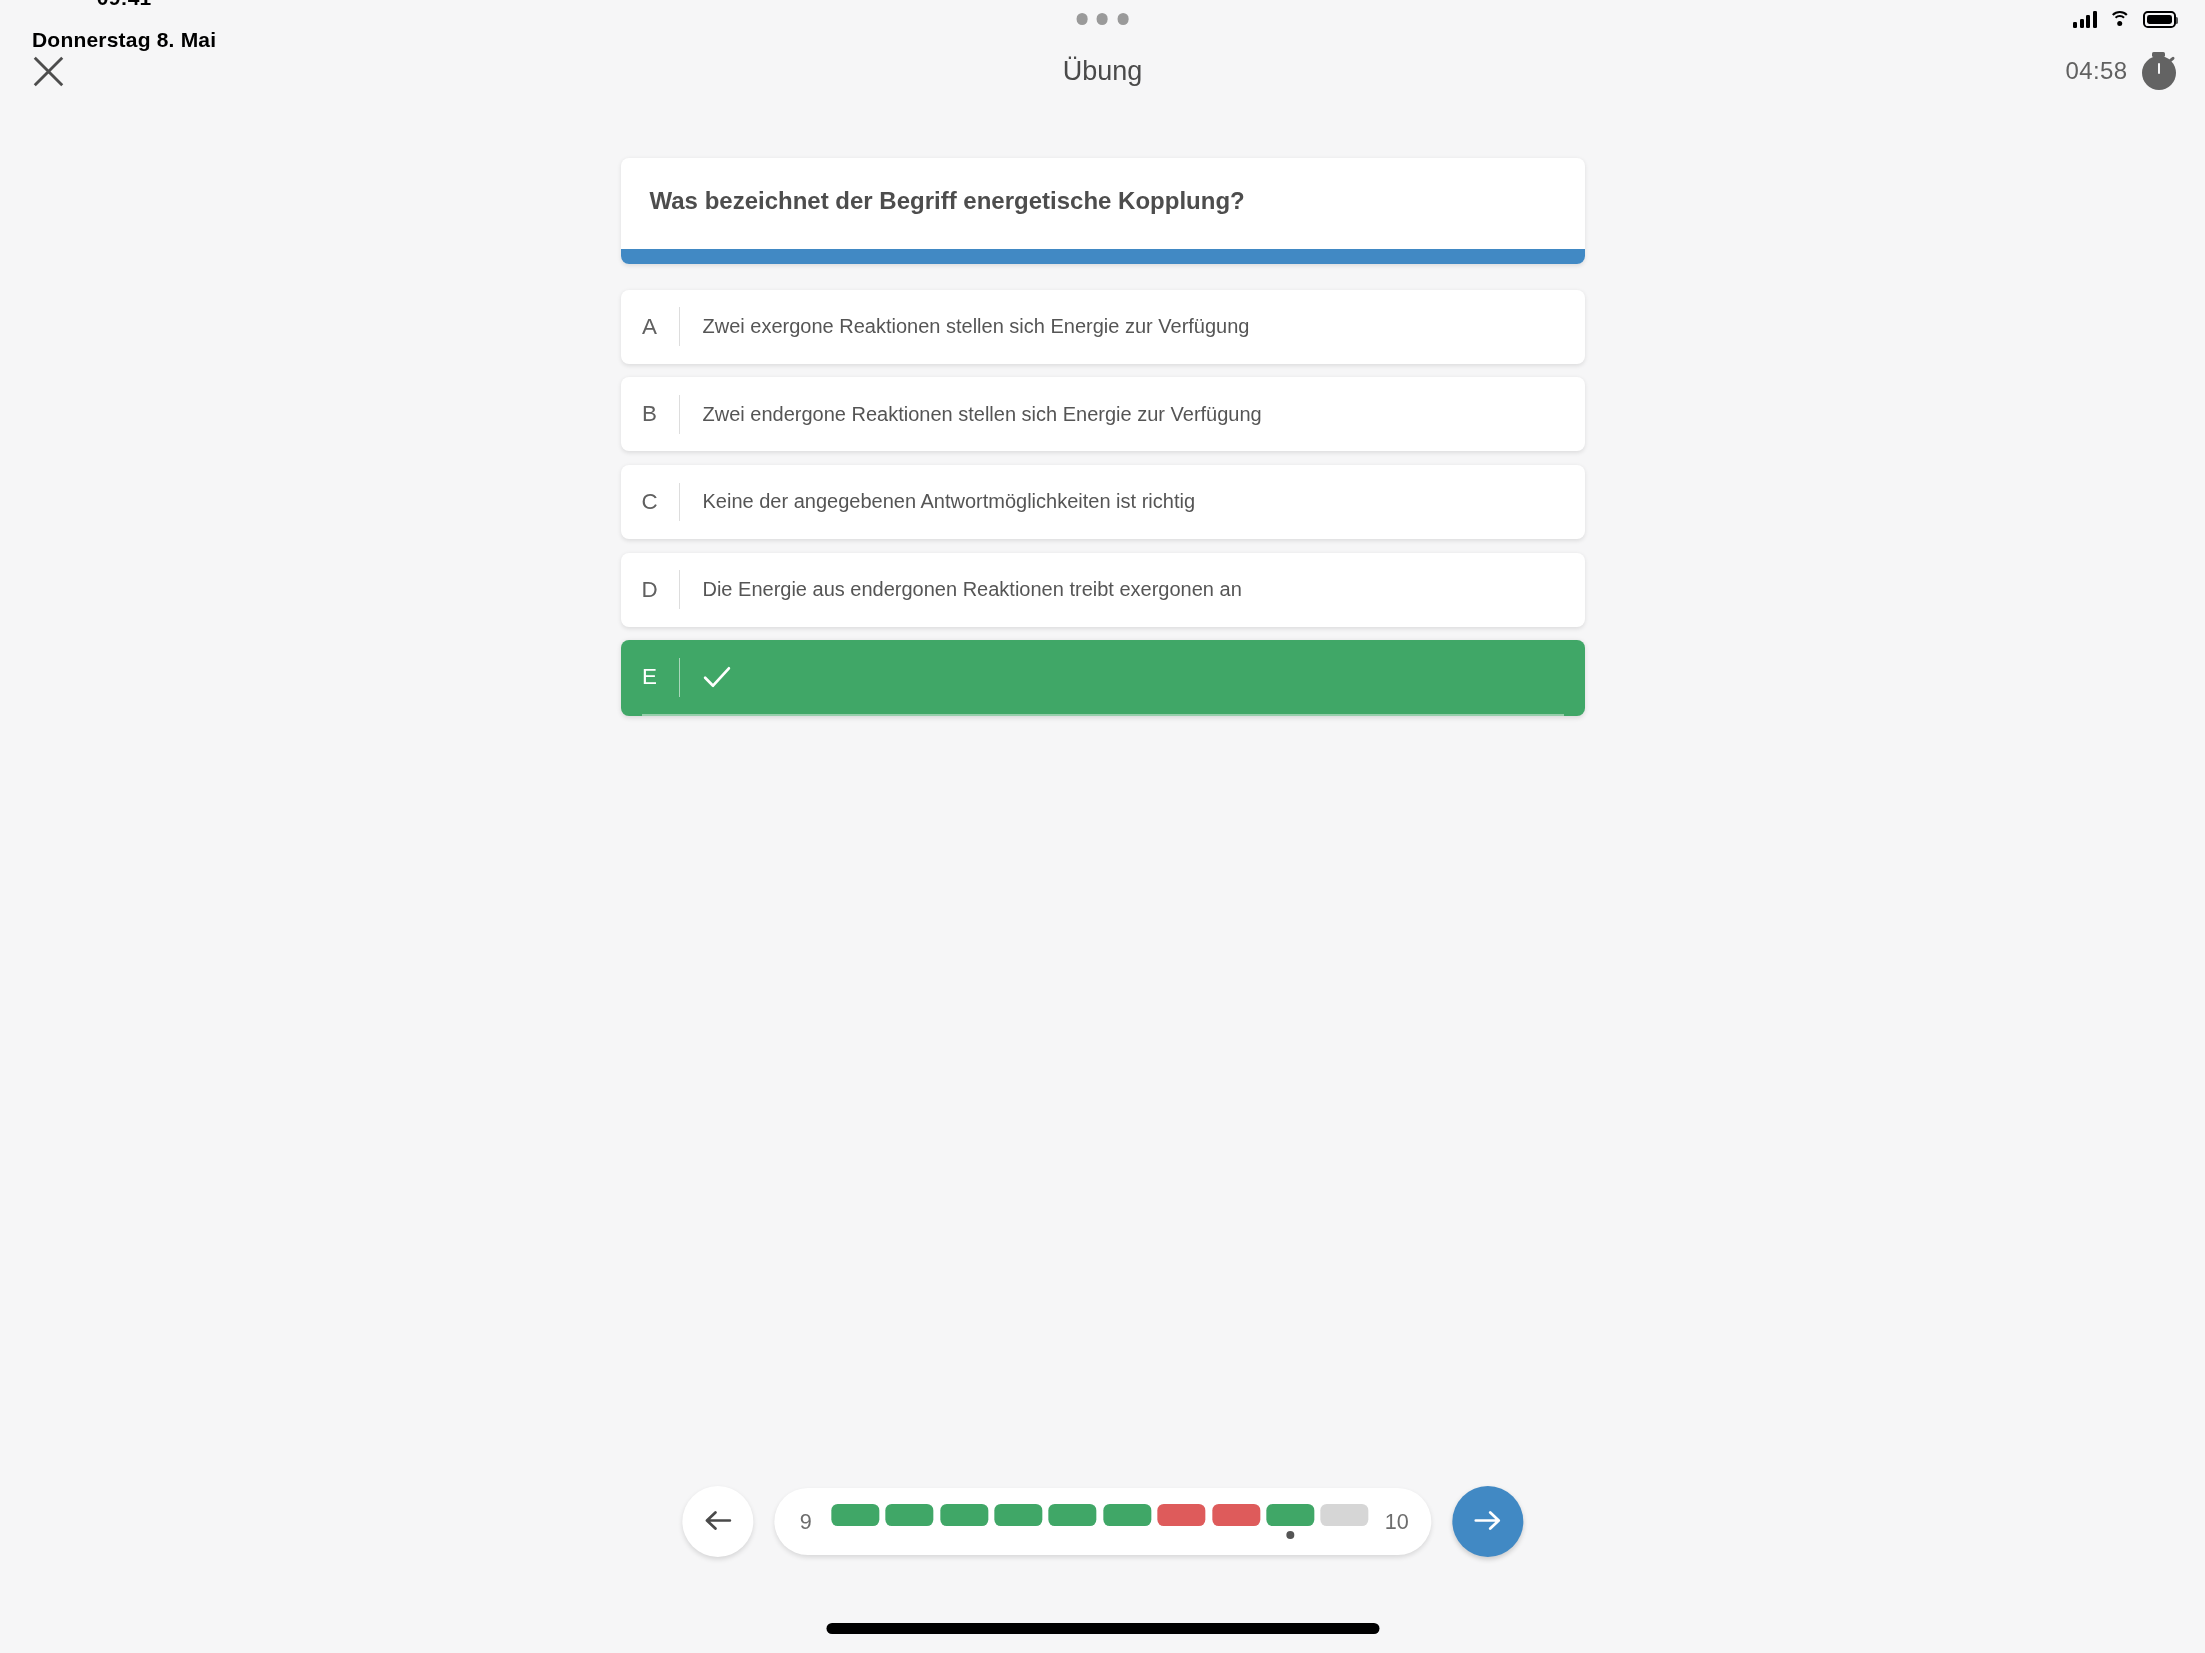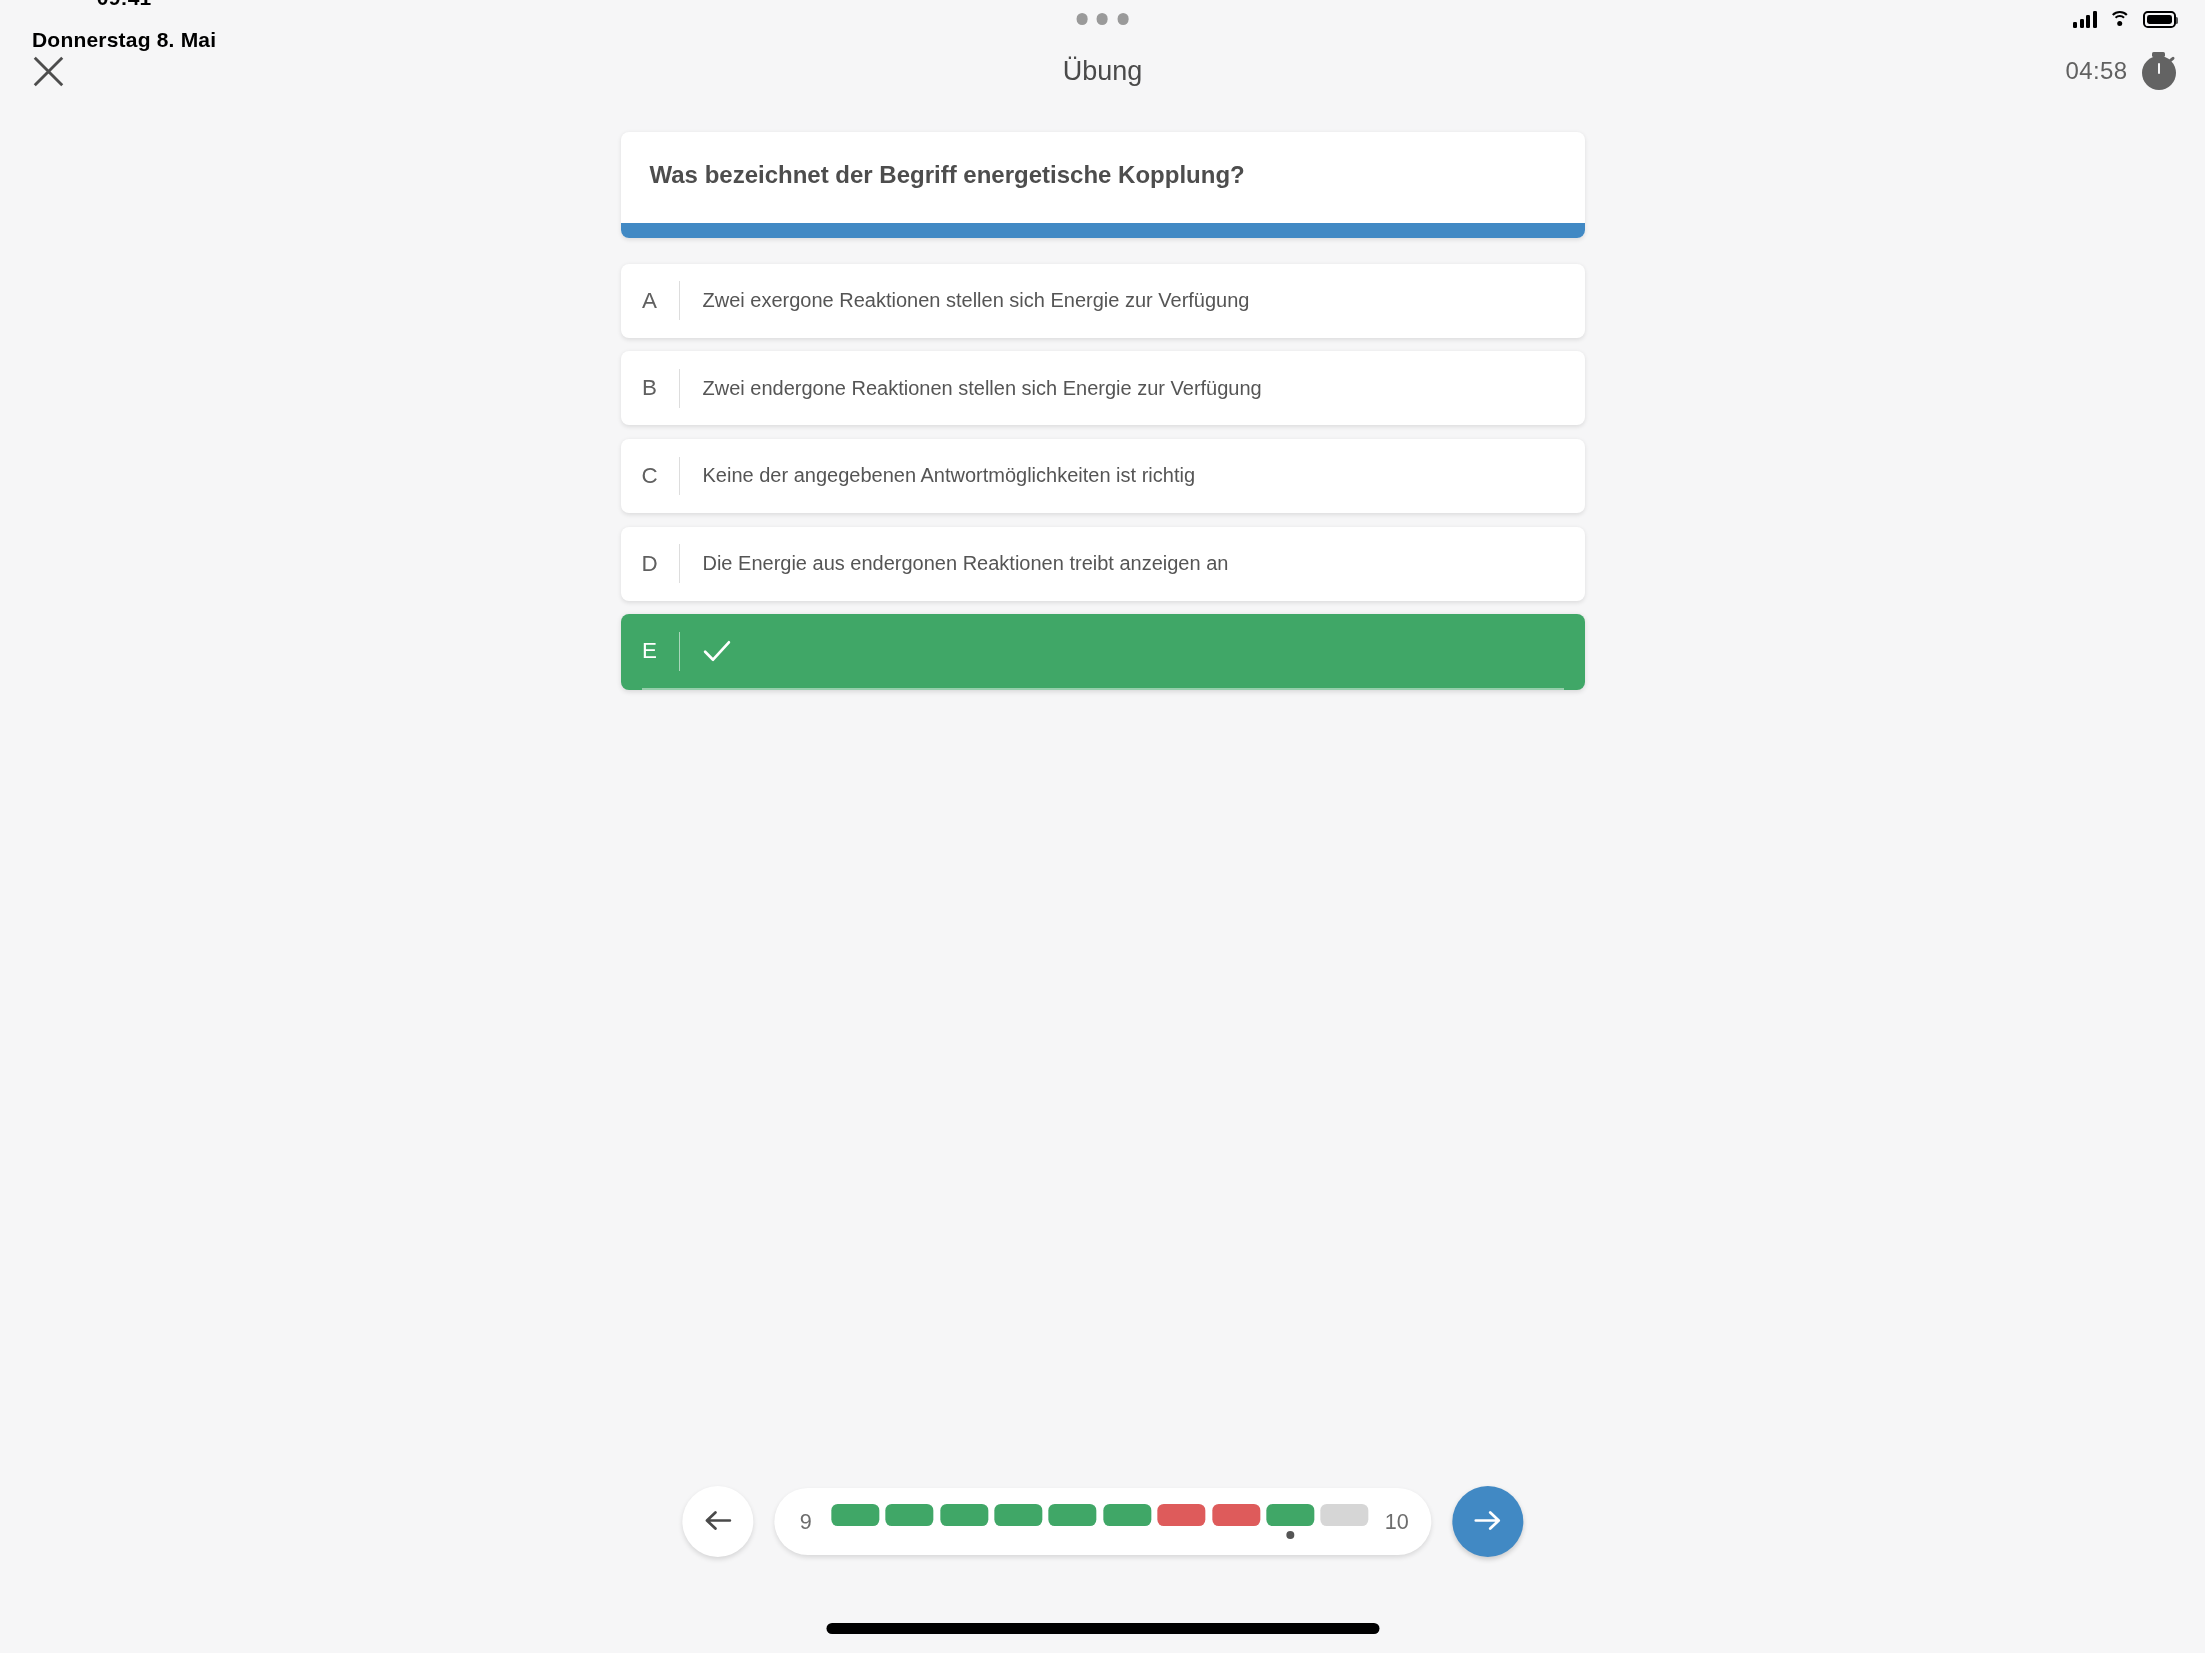--- a/index.html
+++ b/index.html
@@ -162,21 +162,21 @@
     right: 0.8px; top: 6.4px;
     width: 7.2px; height: 3.2px;
     background: #636363;
     border-radius: 1.6px;
     transform: rotate(-40deg);
   }
 
   
   .quiz {
     position: absolute;
-    top: 132px;
+    top: 158px;
     left: 50%;
     transform: translateX(-50%);
     width: 964px;
   }
 
   .qcard {
     background: #ffffff;
     border-radius: 8px;
     box-shadow: 0 1.6px 4px rgba(0,0,0,0.10);
     overflow: hidden;
@@ -424,21 +424,21 @@
 
     <div class="option">
       <div class="letter">C</div>
       <div class="sep"></div>
       <div class="otext">Keine der angegebenen Antwortmöglichkeiten ist richtig</div>
     </div>
 
     <div class="option">
       <div class="letter">D</div>
       <div class="sep"></div>
-      <div class="otext">Die Energie aus endergonen Reaktionen treibt anzeigen an</div>
+      <div class="otext">Die Energie aus endergonen Reaktionen treibt exergonen an</div>
     </div>
 
     <div class="option correct">
       <div class="top-row">
         <div class="letter">E</div>
         <div class="sep"></div>
         <div class="check">
           <svg width="38" height="38" viewBox="0 0 48 48" aria-hidden="true">
             <path d="M9 25 L19 35 L39 13" stroke="#ffffff" stroke-width="3.4" fill="none" stroke-linecap="round" stroke-linejoin="round"></path>
           </svg>

